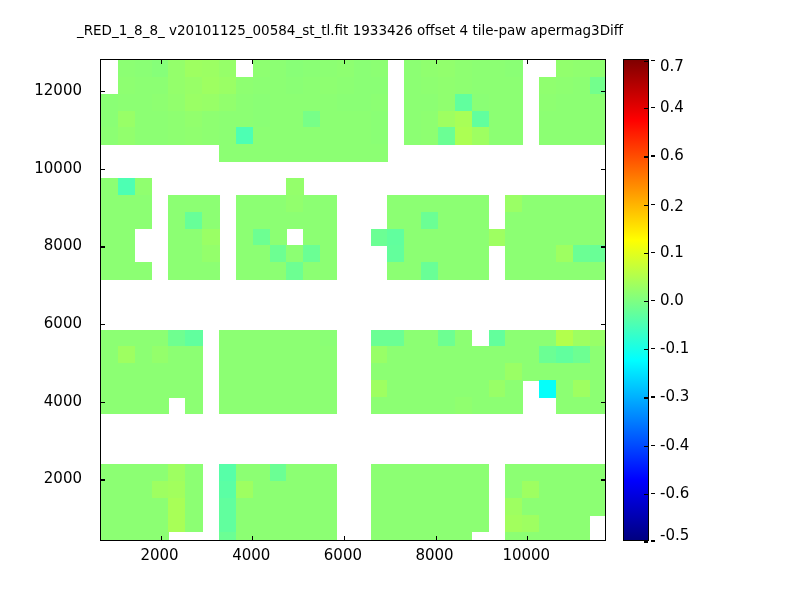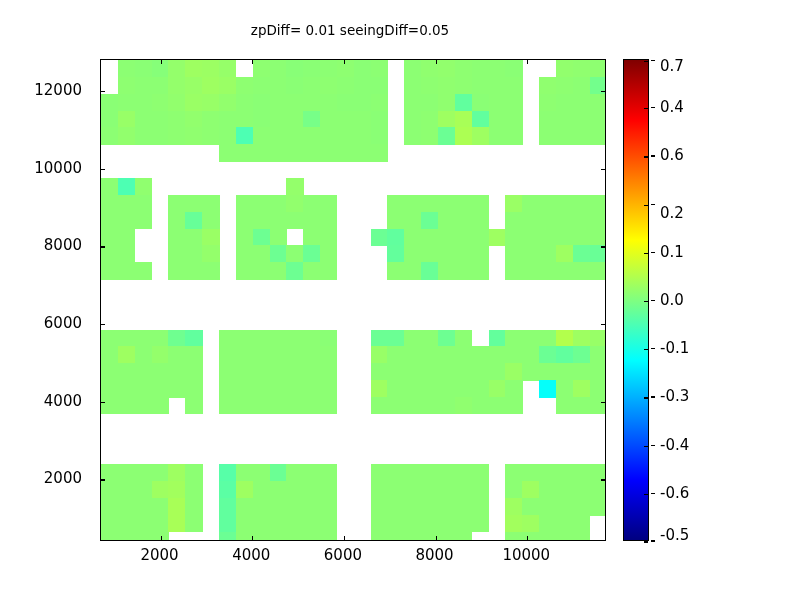--- a/index.html
+++ b/index.html
@@ -56,21 +56,21 @@
     transform:translateY(-50%);white-space:nowrap;
   }
   .cbtick{position:absolute;left:0;width:4px;height:1.2px;background:#000;}
 </style>
 </head>
 <body>
 
 <div id="fig">
 
   <div class="title-block">
-    <div class="title-line2">zpDiff= 0.01 seeingDiff=0.05</div>
+    <div class="title-line1">_RED_1_8_8_ v20101125_00584_st_tl.fit 1933426 offset 4 tile-paw apermag3Diff</div>
   </div>
 
   <div id="ylabels">
       <div class="ylabel" style="top: 419.468px; right: 10px;">2000</div>
       <div class="ylabel" style="top: 341.789px; right: 10px;">4000</div>
       <div class="ylabel" style="top: 264.11px; right: 10px;">6000</div>
       <div class="ylabel" style="top: 186.43px; right: 10px;">8000</div>
       <div class="ylabel" style="top: 108.751px; right: 10px;">10000</div>
       <div class="ylabel" style="top: 31.0717px; right: 10px;">12000</div>
     </div>
@@ -657,21 +657,21 @@
       <div class="cblabel" style="top: 385.6px;">-0.4</div>
       <div class="cbtick" style="top: 337.4px;"></div>
       <div class="cblabel" style="top: 337.4px;">-0.3</div>
       <div class="cbtick" style="top: 289.2px;"></div>
       <div class="cblabel" style="top: 289.2px;">-0.1</div>
       <div class="cbtick" style="top: 241px;"></div>
       <div class="cblabel" style="top: 241px;">0.0</div>
       <div class="cbtick" style="top: 192.8px;"></div>
       <div class="cblabel" style="top: 192.8px;">0.1</div>
       <div class="cbtick" style="top: 144.6px;"></div>
-      <div class="cblabel" style="top: 154px;">0.2</div>
+      <div class="cblabel" style="top: 147px;">0.2</div>
       <div class="cbtick" style="top: 96.4px;"></div>
       <div class="cblabel" style="top: 96.4px;">0.6</div>
       <div class="cbtick" style="top: 48.2px;"></div>
       <div class="cblabel" style="top: 48.2px;">0.4</div>
       <div class="cbtick" style="top: 0.6px;"></div>
       <div class="cblabel" style="top: 7px;">0.7</div>
     </div>
 
 </div>
 

